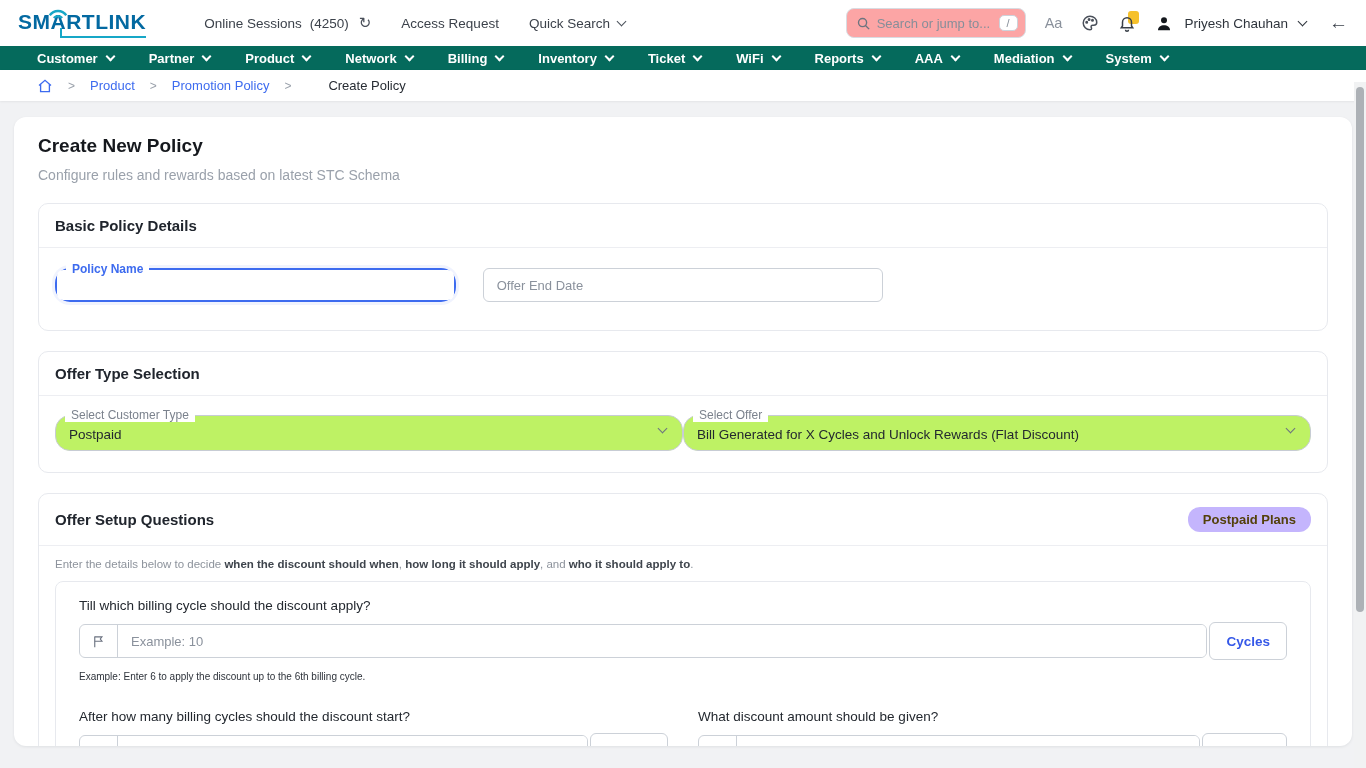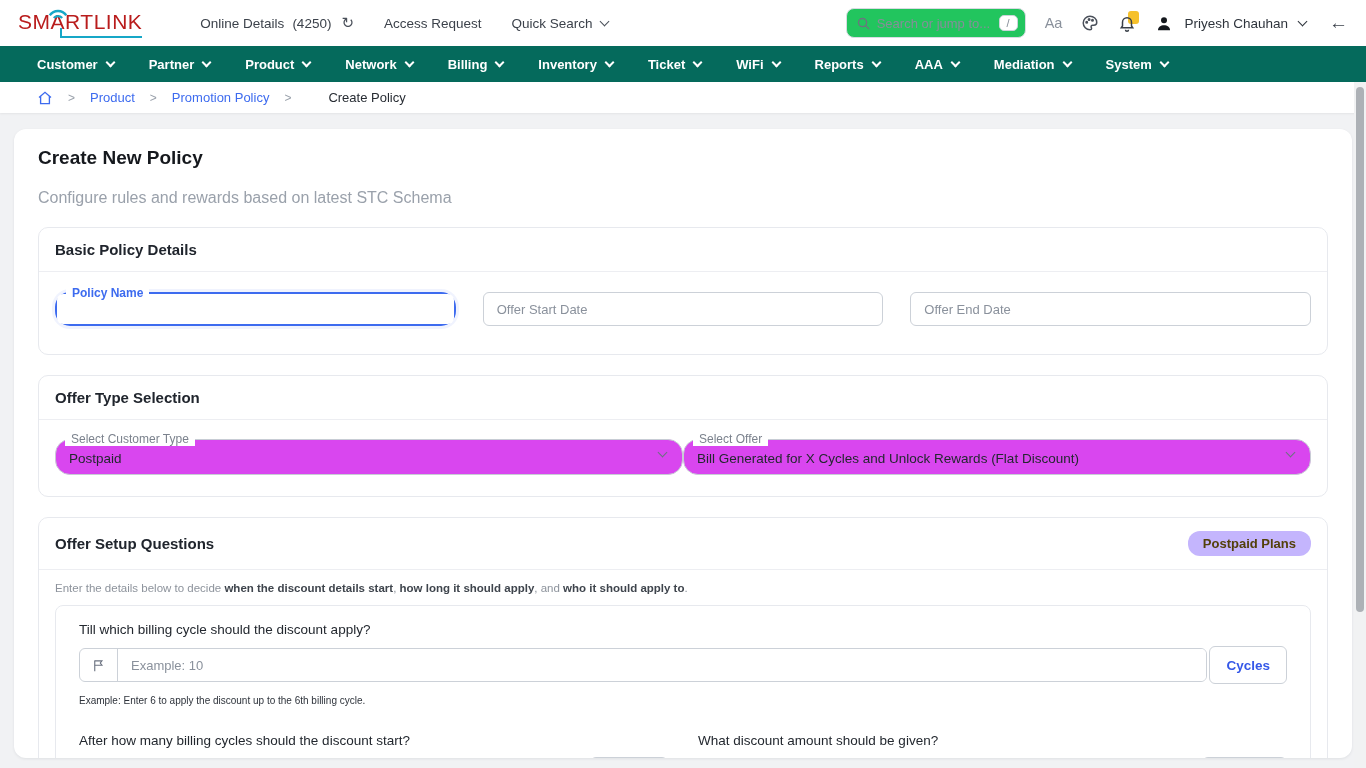--- a/index.html
+++ b/index.html
@@ -1,78 +1,78 @@
 <!DOCTYPE html>
 <html><head>
 <meta charset="utf-8">
 <style>
   * { margin:0; padding:0; box-sizing:border-box; }
   html,body { width:1366px; height:768px; overflow:hidden; background:#f1f2f4;
     font-family:"Liberation Sans", sans-serif; color:#2b3138; }
 
   
   .header { height:46px; background:#fff; display:flex; align-items:center; padding:0 18px; position:relative; }
-  .logo { position:relative; display:flex; align-items:flex-start; font-weight:400; font-size:21px;
-    letter-spacing:.5px; color:#b91c1c; cursor:pointer; padding-bottom:2px; }
+  .logo { position:relative; display:flex; align-items:flex-start; font-weight:700; font-size:21px;
+    letter-spacing:.5px; color:#0369a1; cursor:pointer; padding-bottom:2px; }
   .logo .logo-a { position:relative; }
   .logo .wifi { position:absolute; top:-10px; left:50%; transform:translateX(-50%); width:22px; height:13px; }
   .logo::after { content:''; position:absolute; left:42px; right:0; bottom:-2px; height:2px; background:#17a7c7; }
   .logo::before { content:''; position:absolute; left:42px; bottom:-2px; width:2px; height:10px; background:#17a7c7; }
   .hlinks { display:flex; align-items:center; gap:30px; margin-left:58px; font-size:13.5px; color:#3c424b; }
   .hlink { display:flex; align-items:center; gap:8px; cursor:pointer; white-space:nowrap; }
   .refresh-glyph { font-size:15px; color:#4a505a; margin-left:2px; }
   .hright { margin-left:auto; display:flex; align-items:center; gap:19px; }
-  .search { width:180px; height:30px; border:1px solid #d8dce2; border-radius:8px; background:#22c55e;
+  .search { width:180px; height:30px; border:1px solid #d8dce2; border-radius:8px; background:#fca5a5;
     display:flex; align-items:center; padding:0 7px 0 9px; gap:6px; }
   .search input { border:0; outline:0; background:transparent; flex:1; min-width:0; font-size:13px; color:#3c424b;
     font-family:"Liberation Sans", sans-serif; }
   .search input::placeholder { color:#868e99; }
   .kbd { border:1px solid #ccd2da; border-radius:5px; font-size:11px; color:#868e99; padding:1px 7px; background:#fff; }
   .aa { font-size:14.5px; color:#8a919c; cursor:pointer; }
   .hicon { width:18px; height:18px; cursor:pointer; position:relative; display:inline-flex; }
   .bell-badge::before { content:''; position:absolute; top:-3px; right:-3px; width:11px; height:13px;
     background:#f6c12c; border-radius:3px; }
   .bell-badge svg { position:relative; }
   .user { display:flex; align-items:center; gap:11px; cursor:pointer; font-size:13.5px; color:#2e343c; white-space:nowrap; }
   .back-arrow { font-size:19px; color:#3c424b; cursor:pointer; margin-left:4px; }
 
   
   .chev { width:7px; height:7px; border-right:1.8px solid currentColor; border-bottom:1.8px solid currentColor;
     display:inline-block; transform:rotate(45deg); margin-top:-4px; }
 
   
-  .nav { height:36px; background:#056a5c; display:flex; align-items:center; padding-left:37px; gap:35px; }
+  .nav { height:24px; background:#056a5c; display:flex; align-items:center; padding-left:37px; gap:35px; }
   .nav-item { display:flex; align-items:center; gap:9px; color:#fff; font-size:13px; font-weight:600; cursor:pointer; }
   .nav-item .chev { border-width:2px; margin-top:-3px; }
 
   
   .crumbs { height:31px; background:#fff; display:flex; align-items:center; padding-left:37px; gap:15px;
     font-size:13px; box-shadow:0 1px 2px rgba(0,0,0,.06); position:relative; }
   .crumb-link { color:#3d6bef; cursor:pointer; }
   .crumb-sep { color:#9aa1ab; font-size:12px; }
   .crumb-cur { color:#272c33;margin-left:22px; }
   .home-ic { width:16px; height:16px; display:inline-flex; cursor:pointer; }
 
   
   .panel { margin:16px 14px 0; background:#fff; border-radius:12px; height:629px; overflow:hidden;
     box-shadow:0 1px 3px rgba(16,24,40,.08); padding:18px 24px 12px; }
   .page-title { font-size:19px; font-weight:700; color:#15181d; }
-  .page-sub { font-size:16px; color:#9aa1ab; margin-top:20px; }
+  .page-sub { font-size:14px; color:#9aa1ab; margin-top:10px; }
 
   .card { border:1px solid #e7e9ee; border-radius:10px; margin-top:20px; background:#fff; }
   .card-h { padding:13px 16px; font-size:15px; font-weight:700; color:#20252d; border-bottom:1px solid #edeef2;
     display:flex; align-items:center; justify-content:space-between; }
   .badge { background:#c4b5fd; color:#53400a; font-size:13px; font-weight:700; border-radius:12px; padding:5px 15px; }
 
   .grid3 { display:grid; grid-template-columns:1fr 1fr 1fr; gap:27px; padding:20px 16px 28px; }
   .inp { height:34px; border:1px solid #ccd1d8; border-radius:6px; padding:0 13px; font-size:13px; color:#2b3138;
     font-family:"Liberation Sans", sans-serif; outline:none; width:100%; background:#fff; }
   .inp::placeholder { color:#8a919c; }
 
-  .f-outline { position:relative; height:34px; border:1px solid #c7ccd4; border-radius:15px; background:#d946ef; }
+  .f-outline { position:relative; height:34px; border:1px solid #c7ccd4; border-radius:15px; background:#bef264; }
   .f-outline.focus { border:2px solid #3d6bef; box-shadow:0 0 0 3px rgba(61,107,239,.08); }
   .f-outline input { border:0; outline:0; width:100%; height:100%; border-radius:6px; padding:0 12px;
     font-size:13px; font-family:"Liberation Sans", sans-serif; }
   .f-label { position:absolute; top:-8px; left:9px; background:#fff; padding:0 6px; font-size:12px; line-height:14px; }
   .f-label.blue { color:#3d6bef; font-weight:600; }
   .f-label.gray { color:#7b828d; }
   .select { height:36px; cursor:pointer; }
   .f-value { position:absolute; left:13px; top:11px; font-size:13.5px; color:#23282f; }
   .sel-chev { position:absolute; right:16px; top:13px; color:#6b7280; }
 
@@ -108,21 +108,21 @@
     <span>SM</span>
       <span class="logo-a"><span class="wifi"><svg viewBox="0 0 24 14" width="22" height="13">
             <path d="M3 10 A11 11 0 0 1 21 10" fill="none" stroke="#17a7c7" stroke-width="2.6"></path>
             <path d="M7.5 13 A6 6 0 0 1 16.5 13" fill="none" stroke="#17a7c7" stroke-width="2.6"></path>
           </svg></span><span>A</span></span>
       <span>RTLINK</span>
   </div>
 
   <div class="hlinks">
     <span class="hlink">
-      <span>Online Details</span>
+      <span>Online Sessions</span>
       <span>(4250)</span>
       <span class="refresh-glyph">↻</span>
     </span>
     <span class="hlink">
       <span>Access Request</span>
     </span>
     <span class="hlink">
       <span>Quick Search</span>
       <span class="chev" style="color:#4a505a"></span>
     </span>
@@ -240,21 +240,20 @@
 
   <section class="card">
     <div class="card-h">
         <span>Basic Policy Details</span>
       </div>
     <div class="grid3">
       <div class="f-outline focus">
         <span class="f-label blue">Policy Name</span>
         <input style="">
       </div>
-      <input class="inp" placeholder="Offer Start Date" style="">
       <input class="inp" placeholder="Offer End Date" style="">
     </div>
   </section>
 
   <section class="card">
     <div class="card-h">
         <span>Offer Type Selection</span>
       </div>
     <div class="grid2">
       <div class="f-outline select">
@@ -269,21 +268,21 @@
       </div>
     </div>
   </section>
 
   <section class="card">
     <div class="card-h">
       <span>Offer Setup Questions</span>
       <span class="badge">Postpaid Plans</span>
     </div>
     <div class="setup-body">
-      <div class="intro"><span>Enter the details below to decide </span><b>when the discount details start</b><span>, </span><b>how long it should apply</b><span>, and </span><b>who it should apply to</b><span>.</span></div>
+      <div class="intro"><span>Enter the details below to decide </span><b>when the discount should when</b><span>, </span><b>how long it should apply</b><span>, and </span><b>who it should apply to</b><span>.</span></div>
 
       <div class="qbox">
 
         <div class="q">
           <div class="q-label">Till which billing cycle should the discount apply?</div>
           <div class="igroup">
             <div class="ibox">
               <span class="iprefix">
                 <svg viewBox="0 0 24 24" width="15" height="15" fill="none" stroke="#6b7280" stroke-width="1.8">
                     <path d="M6 21V4"></path>

